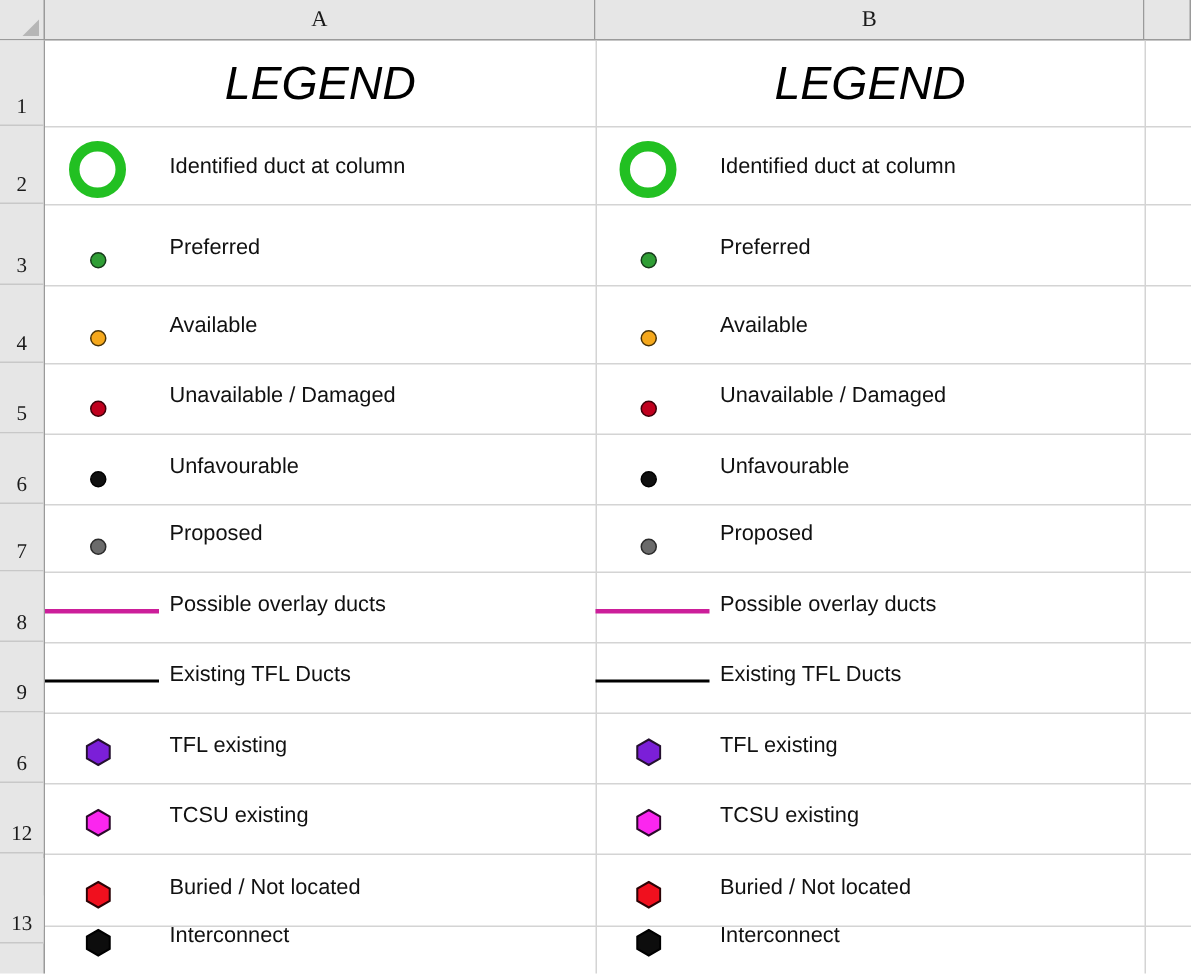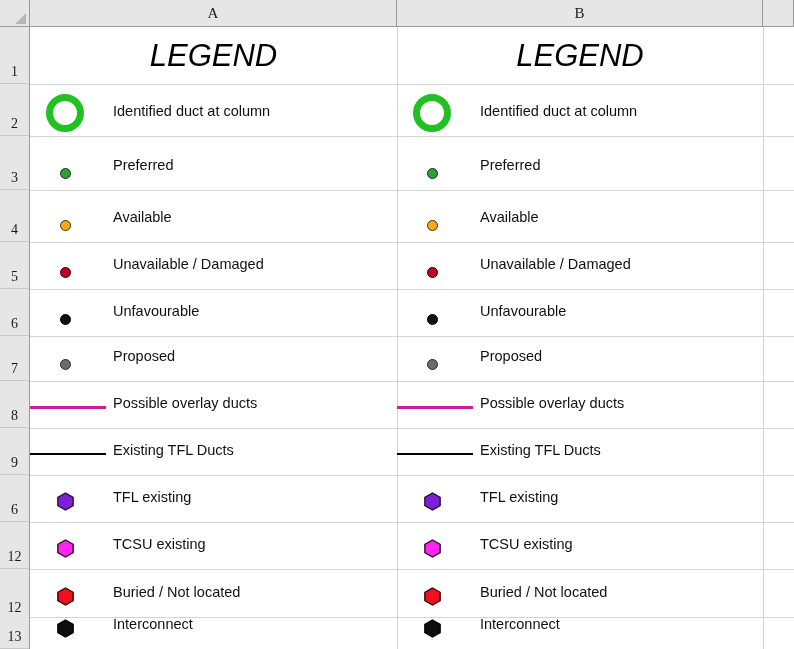--- a/index.html
+++ b/index.html
@@ -114,21 +114,21 @@
       </div>
       <div class="rowhead" style="top: 475px; height: 47px;">
         <span>6</span>
       </div>
       <div class="rowhead" style="top: 522px; height: 47px;">
         <span>12</span>
       </div>
       <div class="rowhead" style="top: 572px; height: 48px;">
         <span>12</span>
       </div>
-      <div class="rowhead" style="top: 617px; height: 32px;">
+      <div class="rowhead" style="top: 597px; height: 32px;">
         <span>13</span>
       </div>
       <div class="gridline-h" style="top: 84px;"></div>
       <div class="gridline-h" style="top: 136px;"></div>
       <div class="gridline-h" style="top: 190px;"></div>
       <div class="gridline-h" style="top: 242px;"></div>
       <div class="gridline-h" style="top: 289px;"></div>
       <div class="gridline-h" style="top: 336px;"></div>
       <div class="gridline-h" style="top: 381px;"></div>
       <div class="gridline-h" style="top: 428px;"></div>

